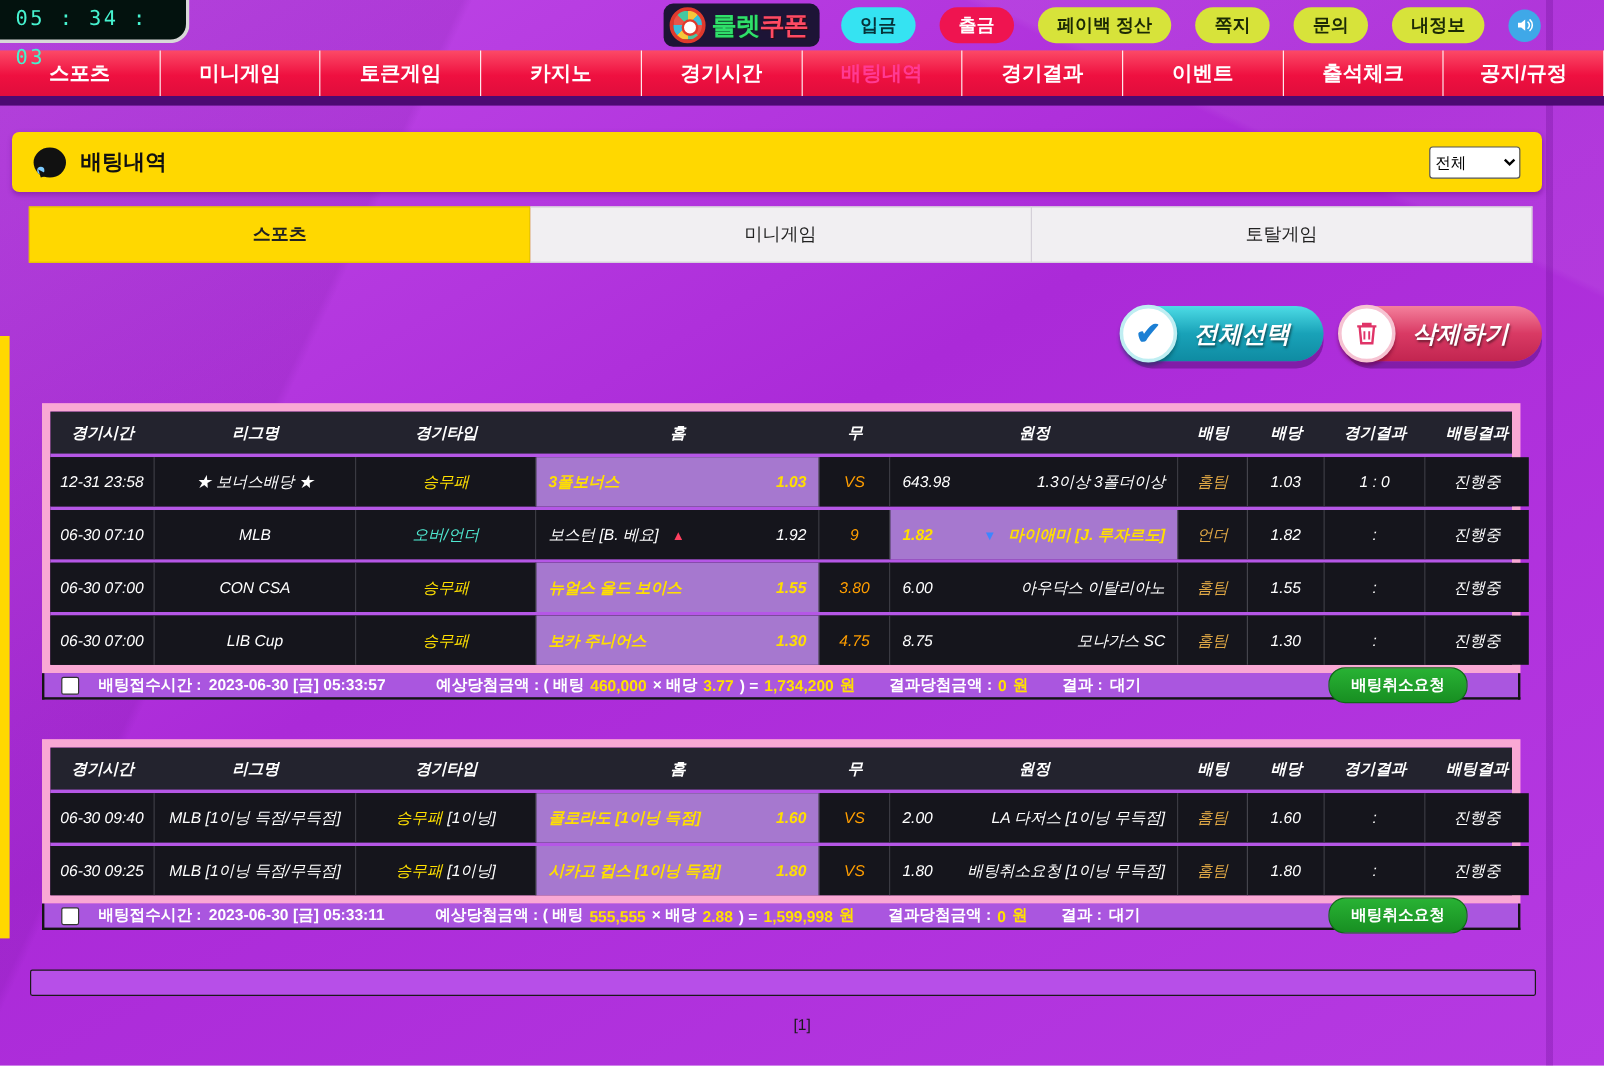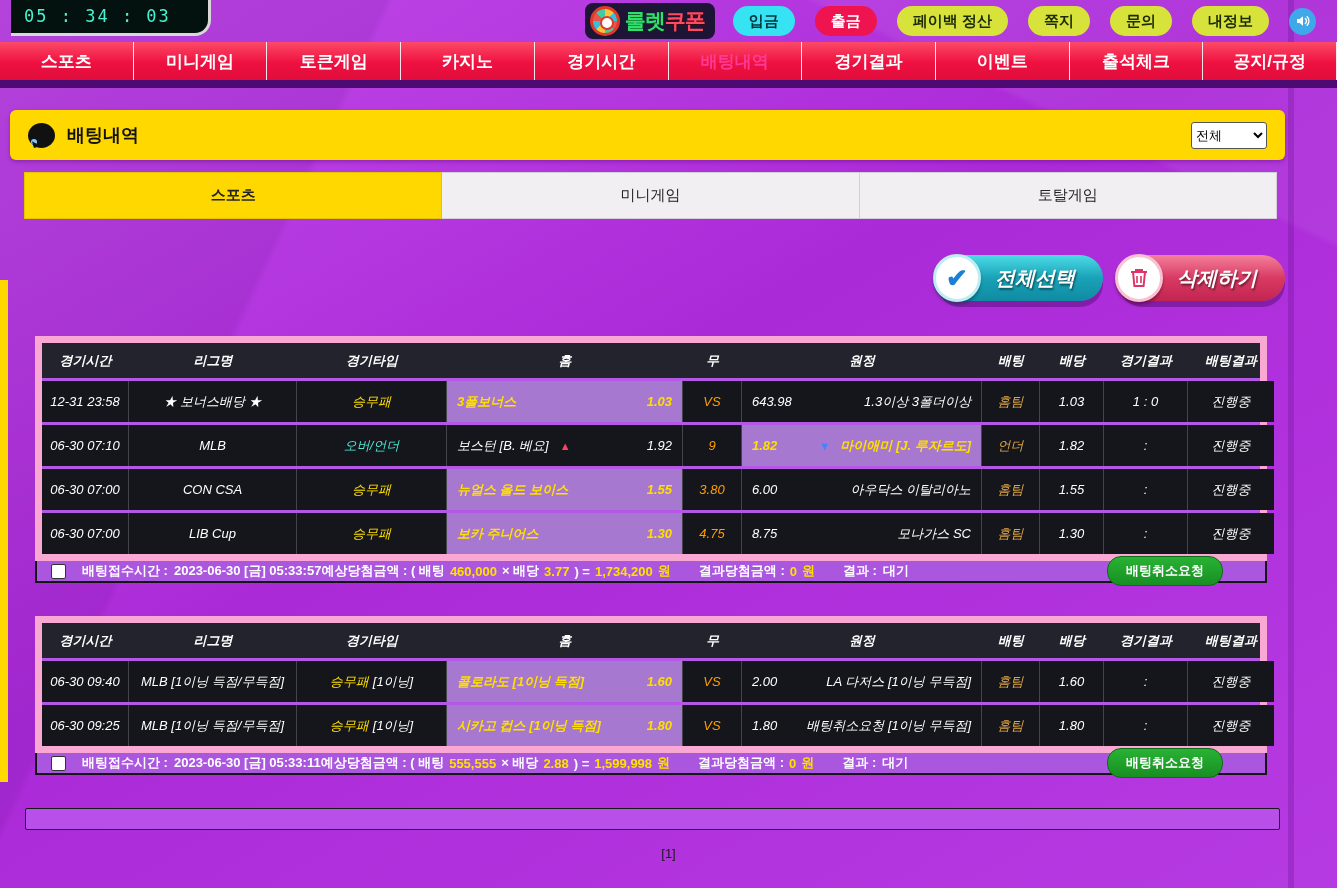--- a/index.html
+++ b/index.html
@@ -10,28 +10,28 @@
       linear-gradient(90deg, transparent 1288px, rgba(80,0,120,0.22) 1288px, rgba(80,0,120,0.22) 1294px, transparent 1294px),
       linear-gradient(205deg, rgba(255,255,255,0.06) 0 16%, rgba(255,255,255,0) 16.5%),
       linear-gradient(115deg, rgba(70,0,110,0.10) 0 22%, rgba(0,0,0,0) 22.5%),
       linear-gradient(150deg, #c04ae8 0%, #ab2ad8 45%, #b63ae2 100%);
     position: relative;
   }
 
   
   .topbar { height:42px; position:relative; display:flex; align-items:center; }
   .clock {
-    position:absolute; left:11px; top:0; width:200px; height:36px;
+    position:absolute; left:0; top:0; width:158px; height:36px;
     background:#03120e; color:#46f2cf;
     font-family:"DejaVu Sans Mono", monospace; font-size:17px; letter-spacing:2px;
     line-height:32px; padding-left:13px; z-index:6;
     border-right:3px solid #d8d8d8; border-bottom:3px solid #d8d8d8;
     border-radius:0 0 16px 0;
   }
-  .topbar-right { margin-left:auto; display:flex; align-items:center; gap:20px; padding-right:21px; }
+  .topbar-right { margin-left:auto; display:flex; align-items:center; gap:20px; padding-right:53px; }
   .logo { display:flex; align-items:center; gap:5px; background:#1d1436; border-radius:8px; padding:3px 10px 3px 5px; margin-right:-2px; }
   .wheel {
     width:30px; height:30px; border-radius:50%; border:3px solid #e0392c; position:relative; flex:none;
     background: conic-gradient(#f5c63a 0 45deg, #3bbfd8 45deg 90deg, #e8554a 90deg 135deg, #46c8a0 135deg 180deg,
                                #f5c63a 180deg 225deg, #3bbfd8 225deg 270deg, #e8554a 270deg 315deg, #46c8a0 315deg 360deg);
   }
   .wheel::after { content:""; position:absolute; left:50%; top:50%; width:10px; height:10px; margin:-5px 0 0 -5px;
     background:#fff; border:2px solid #e0392c; border-radius:50%; }
   .logo-text { font-size:21px; font-weight:bold; letter-spacing:-1px; }
   .logo-p1 { color:#2fe06a; text-shadow:1px 1px 0 #0c2d1c; }
@@ -105,21 +105,21 @@
   .draw { color:#ff9e00; }
   .pick { color:#e0a845; }
   .trend { font-size:11px; }
   .trend.up { color:#ff4060; margin-left:8px; }
   .trend.down { color:#3d86ff; margin-right:7px; }
 
   .group-footer { border:2px solid #141414; border-top:none; background:#aa56df; height:22px;
     display:flex; align-items:center; padding:0 14px; color:#fff; font-size:13px; font-weight:bold; white-space:nowrap; }
   .group-footer .num { color:#ffe000; margin:0 5px; }
   .group-footer .unit { color:#ffe000; margin-right:2px; }
-  .gap-lg { } .gap-md { margin-left:26px; } .gap-sm { margin-left:6px; }
+  .gap-lg { margin-left:42px; } .gap-md { margin-left:26px; } .gap-sm { margin-left:6px; }
   .footer-check { appearance:none; -webkit-appearance:none; width:15px; height:15px; background:#fff;
     border:1px solid #333; border-radius:2px; margin-right:16px; cursor:pointer; flex:none; }
   .cancel-btn { margin-left:auto; margin-right:28px; background:linear-gradient(180deg,#28b234,#188f22);
     border:1px solid #0e6b16; color:#fff; font-family:inherit; font-weight:bold; font-size:13px;
     padding:5px 18px; border-radius:14px; cursor:pointer; }
 
   .empty-bar { margin:15px 57px 0 25px; height:22px; background:#b74fe8; border:1px solid #1a1a1a; border-radius:2px; }
   .pagination { text-align:center; color:#1a1a1a; font-size:13px; margin-top:16px; cursor:pointer; }
 </style>
 </head>

